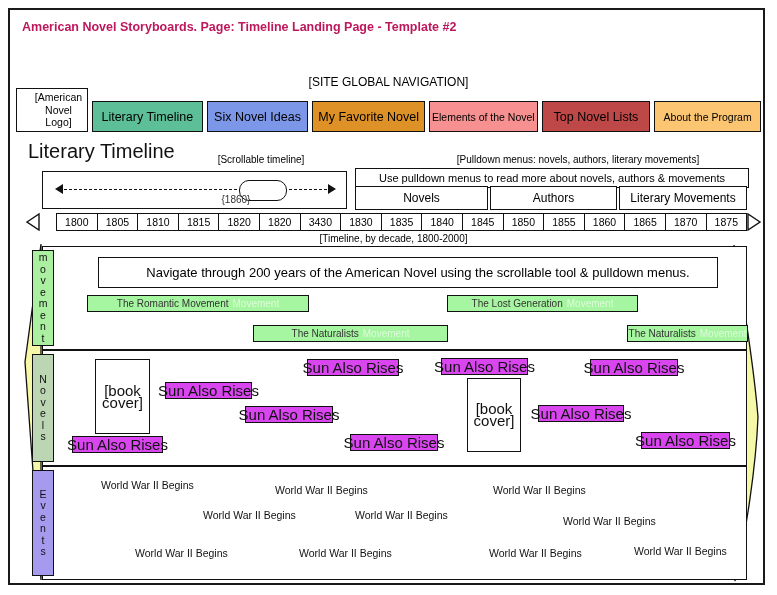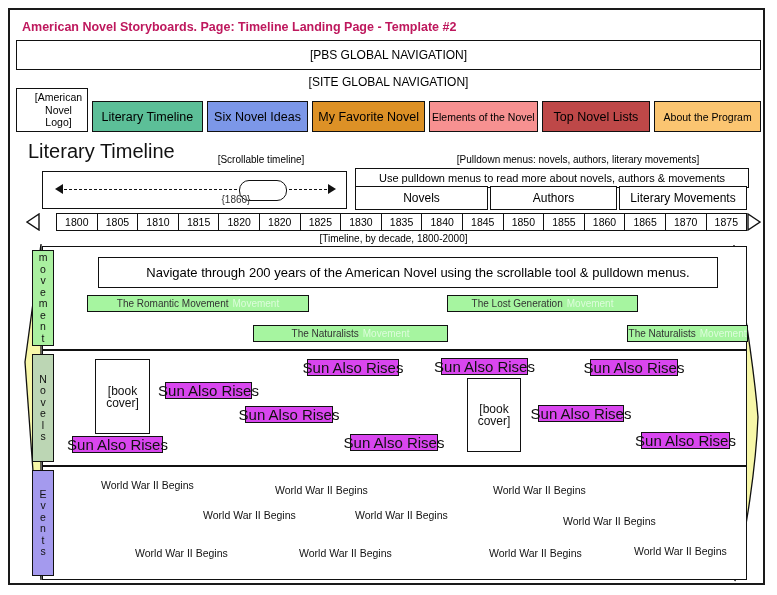--- a/index.html
+++ b/index.html
@@ -189,39 +189,36 @@
   .chip{
     position:absolute;height:17px;
     background:#d946ef;border:1.2px solid #111;
     display:flex;align-items:center;justify-content:center;
     font-size:15px;color:#111;white-space:nowrap;box-sizing:border-box;
   }
   .cover{
     position:absolute;
     background:#fff;border:1.2px solid #111;
     display:flex;flex-direction:column;align-items:center;justify-content:center;
-    font-size:12px;line-height:12px;color:#111;box-sizing:border-box;
+    font-size:15px;line-height:12px;color:#111;box-sizing:border-box;
   }
   
   .evt{
     position:absolute;
     font-size:10.5px;color:#111;white-space:nowrap;
   }
 </style>
 </head>
 <body>
 
 <div id="screen">
   <div id="frame">
 
     <div class="abs" id="title-bar">American Novel Storyboards. Page: Timeline Landing Page - Template #2</div>
 
-    <div class="abs" id="pbs-nav">
-      <span>[PBS GLOBAL NAVIGATION]</span>
-    </div>
 
     <div class="abs" id="site-nav-label">[SITE GLOBAL NAVIGATION]</div>
 
     <div class="abs" id="logo-box">
         <span>[American</span>
         <span>Novel</span>
         <span>Logo]</span>
       </div>
 
     <div id="navbtns">
@@ -260,21 +257,21 @@
             <polygon points="1,9 13,1 13,17" fill="#fff" stroke="#111" stroke-width="1.4"></polygon>
           </svg>
       </div>
       <div id="ruler-cells">
           <div class="tick">1800</div>
           <div class="tick">1805</div>
           <div class="tick">1810</div>
           <div class="tick">1815</div>
           <div class="tick">1820</div>
           <div class="tick">1820</div>
-          <div class="tick">1825</div>
+          <div class="tick">3430</div>
           <div class="tick">1830</div>
           <div class="tick">1835</div>
           <div class="tick">1840</div>
           <div class="tick">1845</div>
           <div class="tick">1850</div>
           <div class="tick">1855</div>
           <div class="tick">1860</div>
           <div class="tick">1865</div>
           <div class="tick">1870</div>
           <div class="tick">1875</div>

